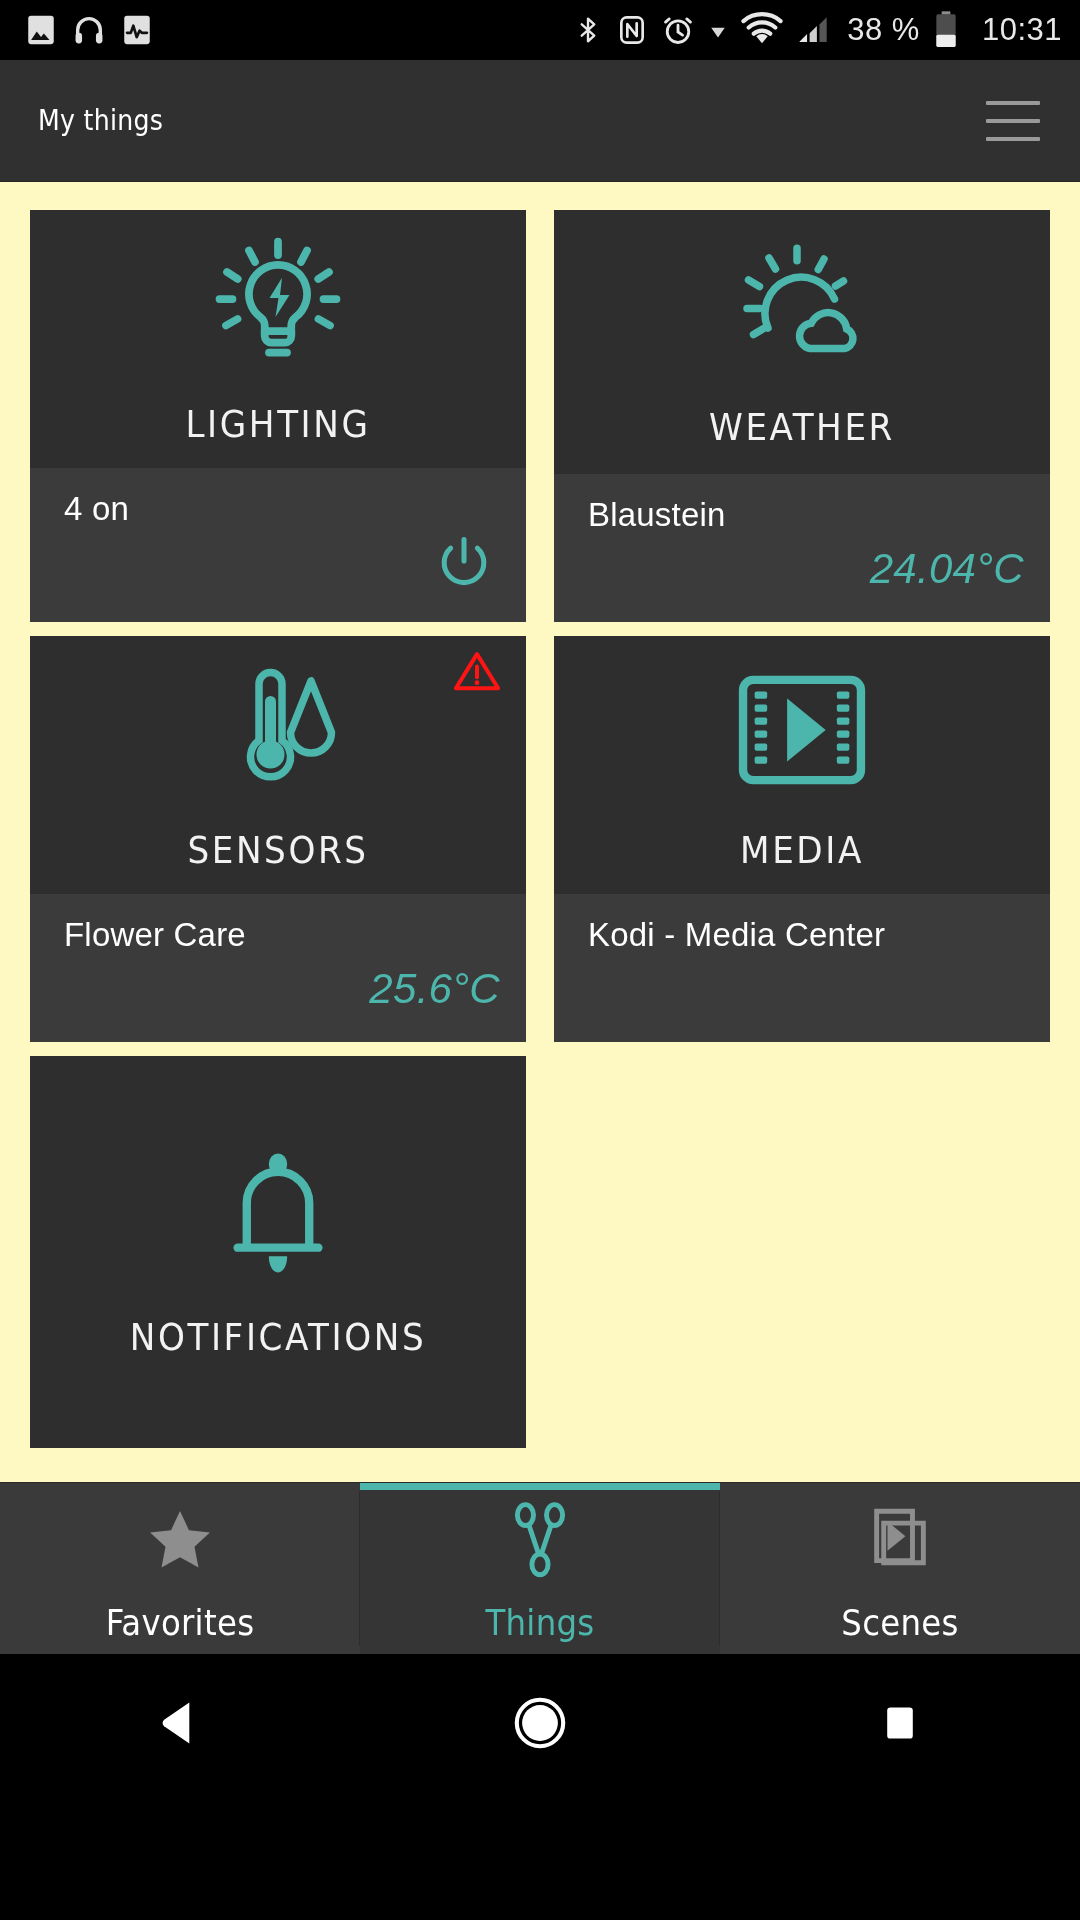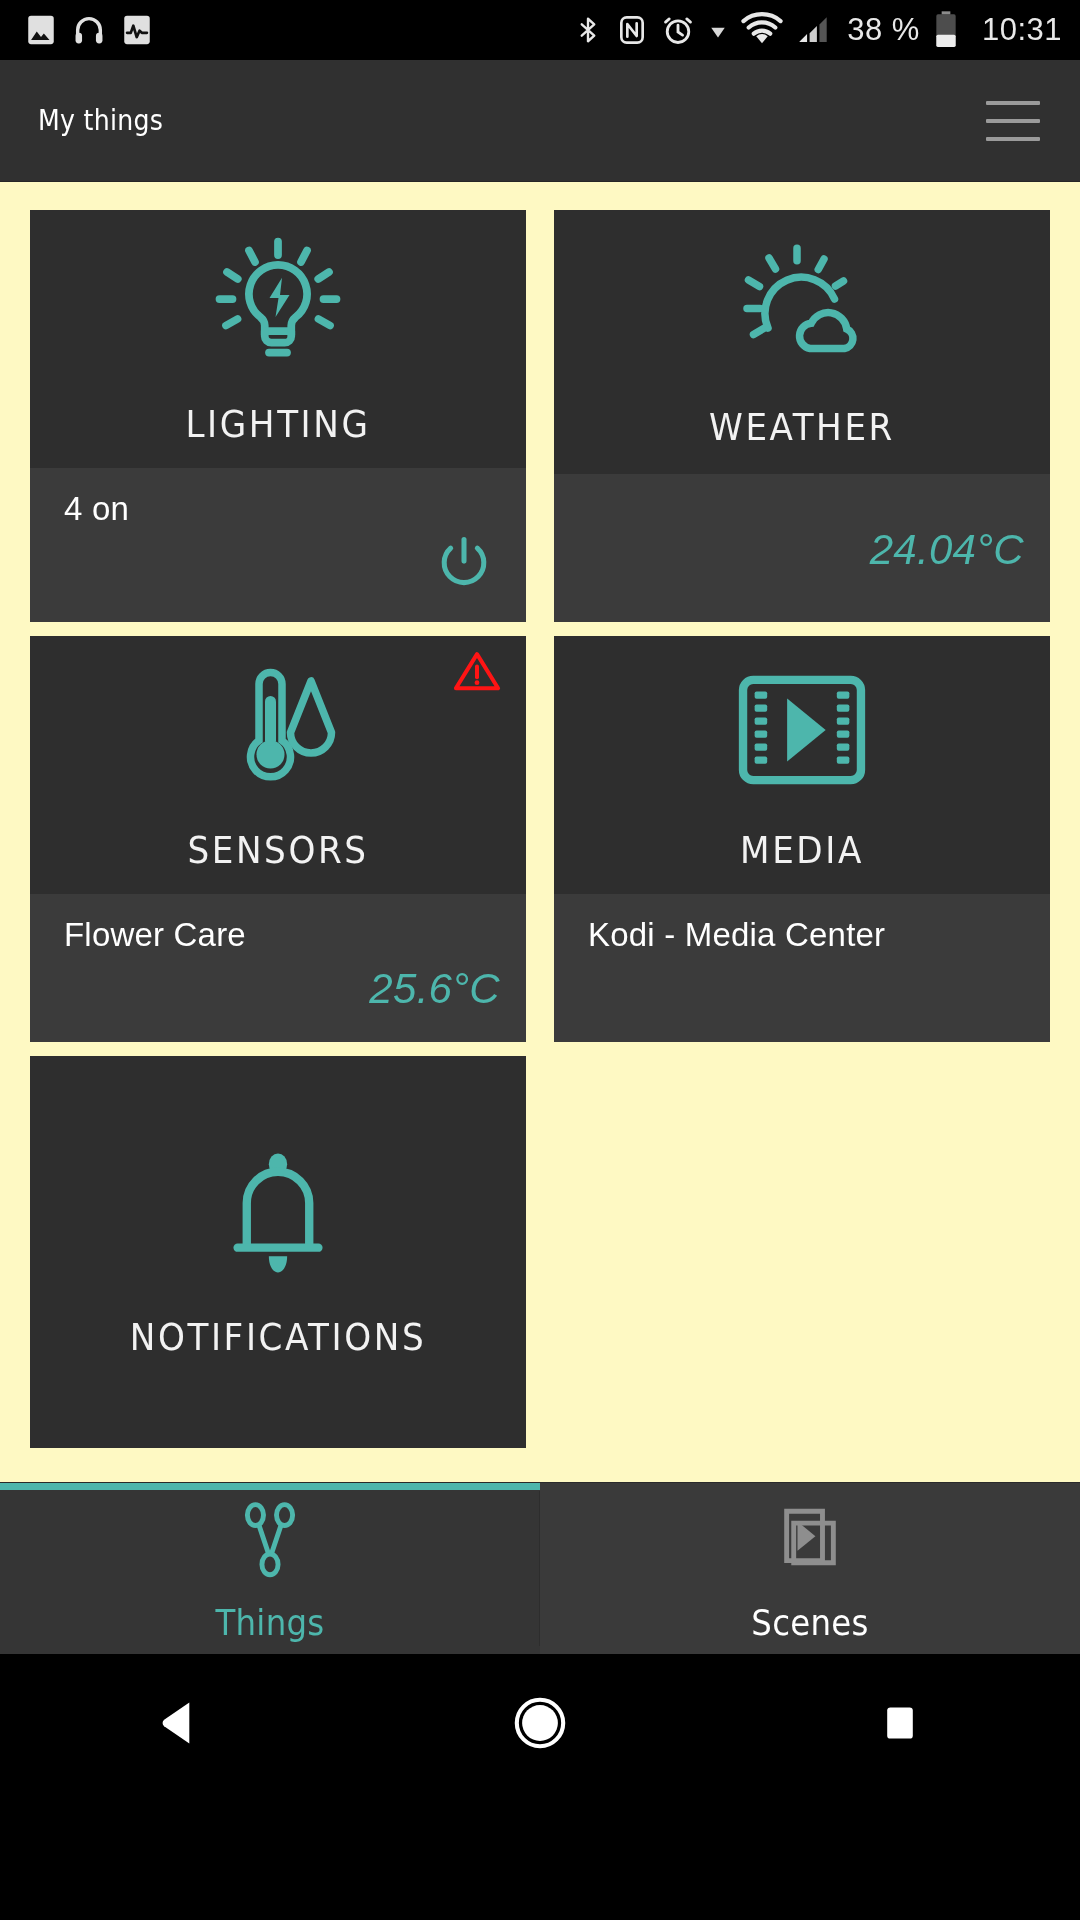--- a/index.html
+++ b/index.html
@@ -271,20 +271,21 @@
                 <path d="M28 6.5v5M16.8 10.4l2.6 4.4M38.8 10.8l-2.3 4.2M8.6 19.2l4.4 2.6M8 30.6h5.2M10.6 41l4.4-2.6"></path>
                 <path d="M46.6 19.6l-3.2 2"></path>
                 <path d="M16.4 38.4A13 13 0 1 1 43 26.8"></path>
                 <path d="M33.2 46.6a5.1 5.1 0 0 1 .5-10.1 7.5 7.5 0 0 1 14.2 2.3 4.1 4.1 0 0 1-.9 7.8z"></path>
               </g>
             </svg>
           </div>
           <div class="card-title">WEATHER</div>
         </div>
         <div class="card-footer">
+          <div class="footer-name">Blaustein</div>
           <div class="footer-row">
             <span class="footer-value">24.04°C</span>
           </div>
         </div>
       </div>
 
       <div class="card">
         <div class="card-body">
           <span class="warn-badge">
             <svg width="50" height="46" viewBox="0 0 26 24">
@@ -355,20 +356,28 @@
             </svg>
           </div>
           <div class="card-title">NOTIFICATIONS</div>
         </div>
       </div>
 
     </div>
   </div>
 
   <div class="tabbar">
+    <div class="tab">
+      <span class="tab-icon">
+        <svg width="74" height="74" viewBox="0 0 24 24">
+          <path d="M12 2.6l2.9 6.2 6.8.8-5 4.6 1.3 6.7L12 17.6 6 20.9l1.3-6.7-5-4.6 6.8-.8z" fill="#8e8e8e"></path>
+        </svg>
+      </span>
+      <span class="tab-label">Favorites</span>
+    </div>
     <div class="tab active">
       <span class="tab-icon">
         <svg width="74" height="78" viewBox="0 0 26 30">
           <g fill="none" stroke="#4db6ac" stroke-width="1.9">
             <ellipse cx="7.4" cy="5.4" rx="3.1" ry="4"></ellipse>
             <ellipse cx="18.6" cy="5.4" rx="3.1" ry="4"></ellipse>
             <ellipse cx="13" cy="24.4" rx="3.1" ry="4"></ellipse>
             <path d="M8.8 9.4l3.6 10.8M17.2 9.4l-3.6 10.8"></path>
           </g>
         </svg>

